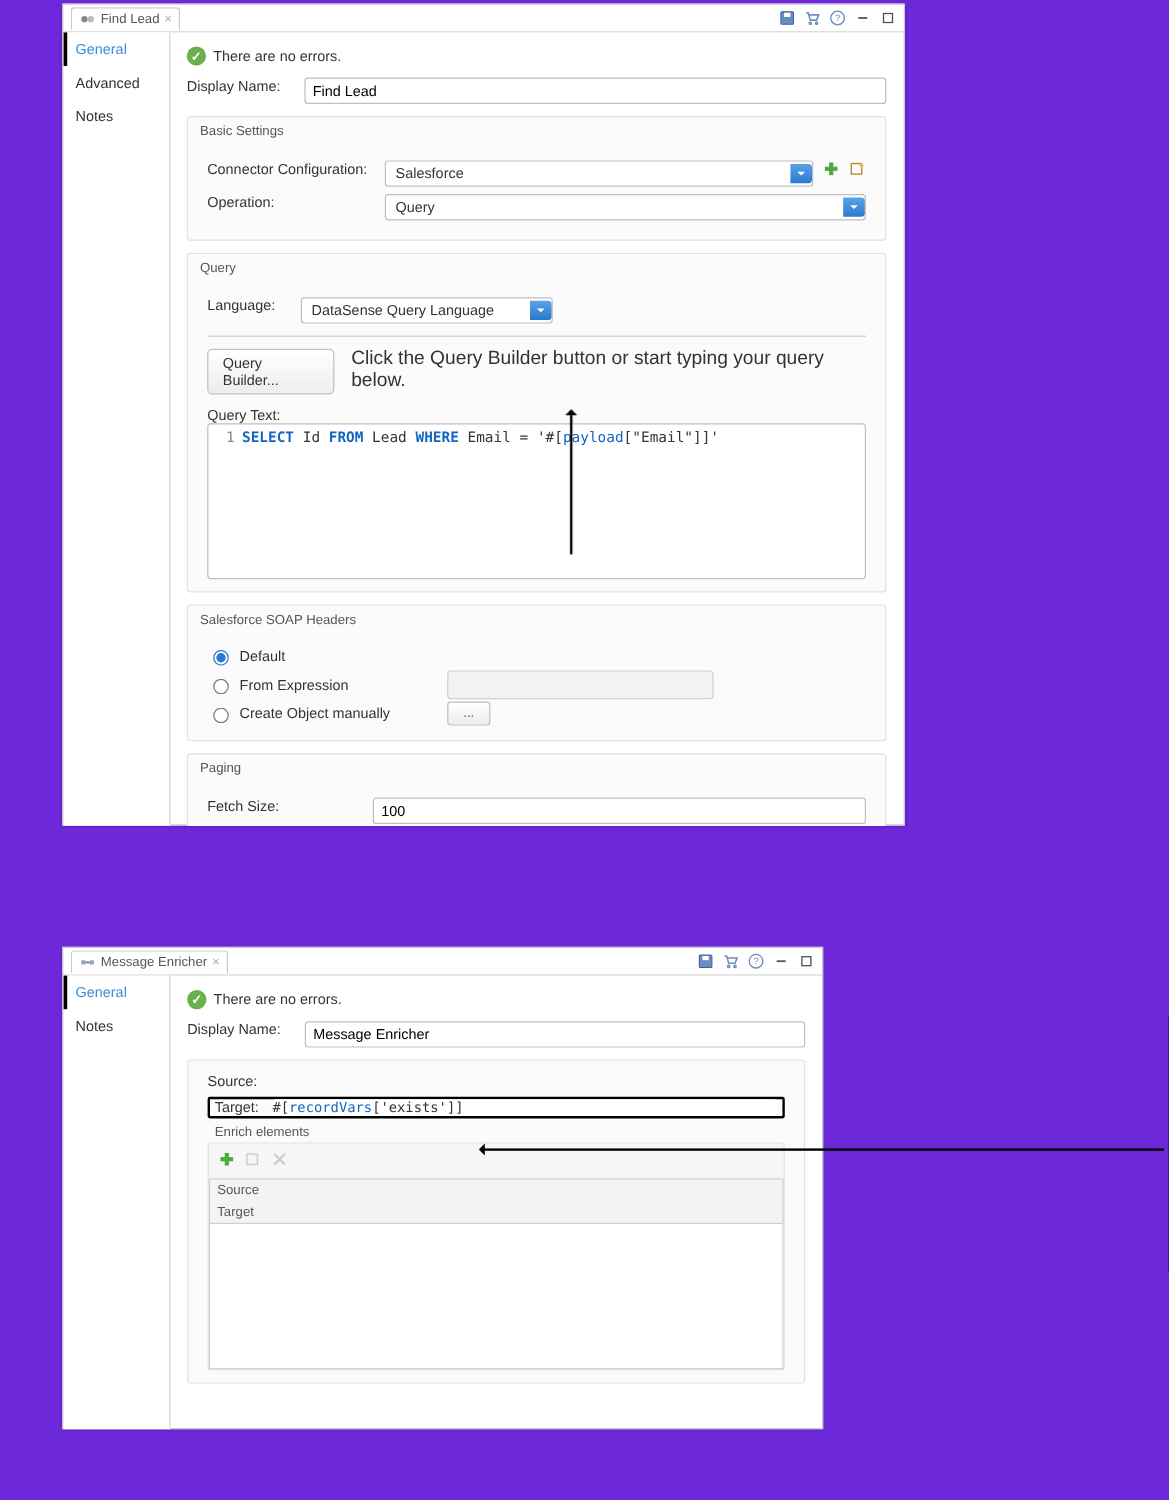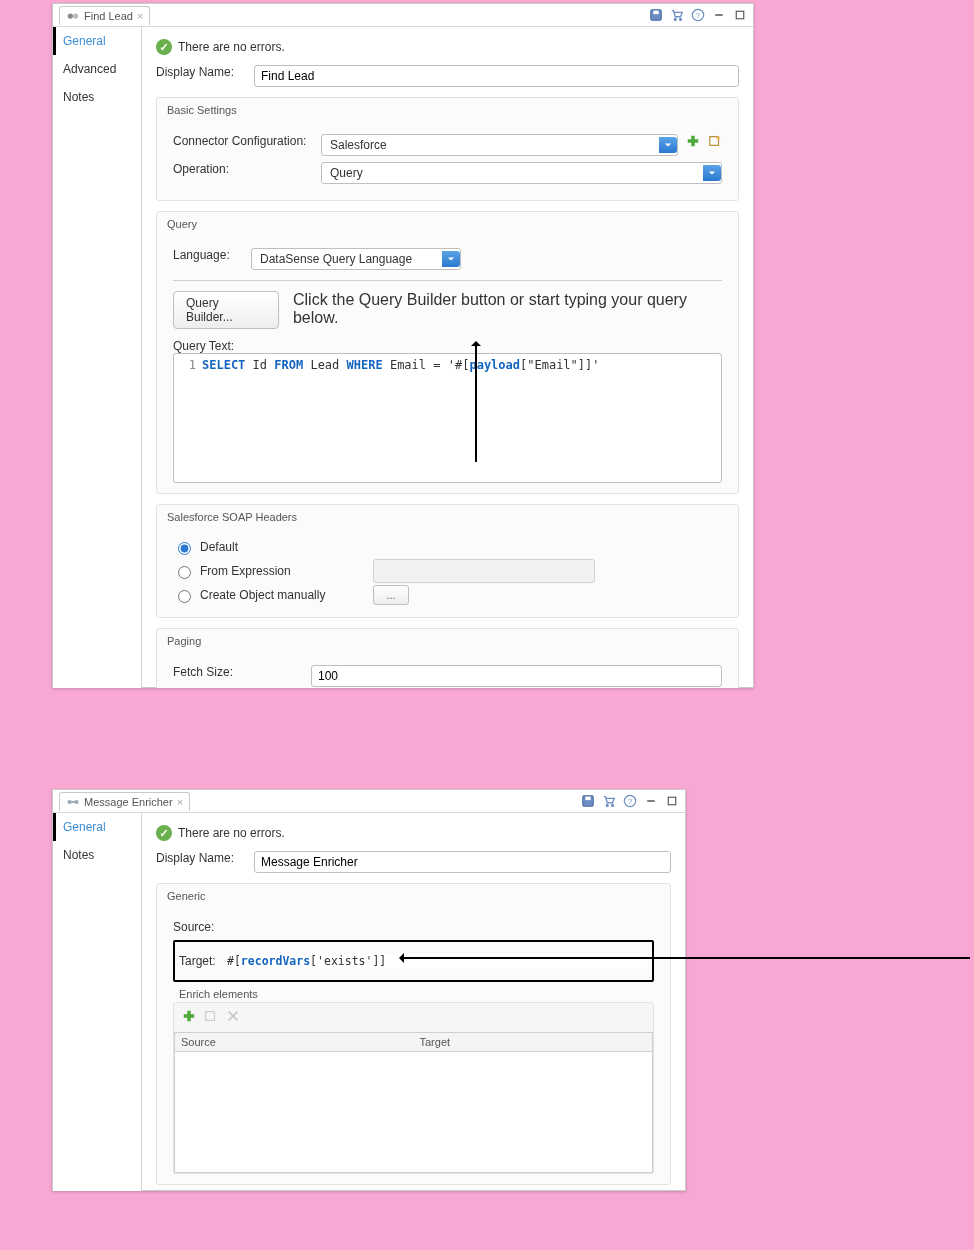--- a/index.html
+++ b/index.html
@@ -1,16 +1,16 @@
 <!DOCTYPE html>
 <html><head>
 <meta charset="utf-8">
 <style>
   html, body { margin:0; padding:0; background:#000; font-family:"Lucida Grande","Helvetica Neue",Arial,sans-serif; font-size:12px; color:#333; }
-  .canvas { position:relative; width:974px; height:1250px; background:#f9a8d4; }
+  .canvas { position:relative; width:974px; height:1250px; background:#6d28d9; }
   .panel { position:absolute; background:#fff; border:1px solid #c9c9c9; box-shadow:0 1px 3px rgba(0,0,0,.2); }
   .toolbar { height:22px; display:flex; align-items:center; justify-content:space-between; padding:0 6px; background:#fff; border-bottom:1px solid #d6d6d6; }
   .tab { display:flex; align-items:center; gap:4px; padding:2px 6px; border:1px solid #c9c9c9; border-bottom:none; border-radius:3px 3px 0 0; background:#fff; font-size:11px; color:#555; }
   .tab .x { color:#aaa; cursor:pointer; }
   .tb-icons { display:flex; align-items:center; gap:6px; }
   .ic { width:14px; height:14px; display:inline-flex; align-items:center; justify-content:center; }
   .body-split { display:flex; height:calc(100% - 22px); }
   .sidebar { width:88px; border-right:1px solid #d6d6d6; background:#fff; }
   .side-item { padding:7px 10px; font-size:12px; color:#333; cursor:pointer; }
   .side-item.active { color:#3b8ed8; border-left:3px solid #000000; padding-left:7px; }
@@ -25,31 +25,31 @@
   .sel .caret svg { fill:#fff; }
   .group { border:1px solid #e2e2e2; border-radius:3px; margin:10px 0 0 0; background:#fbfbfb; }
   .group > .g-title { padding:6px 10px 8px 10px; font-size:11px; color:#555; }
   .group > .g-body { padding:4px 16px 10px 16px; }
   .sep-line { border-top:1px solid #cfcfcf; margin:10px 0; }
   .btn { display:inline-block; padding:4px 12px; border:1px solid #bfbfbf; border-radius:4px; background:linear-gradient(#ffffff,#ededed); font-size:12px; cursor:pointer; }
   .hint { font-size:16px; color:#333; }
   .code-box { height:130px; border:1px solid #bfbfbf; border-radius:3px; background:#fff; font-family:Menlo,Consolas,monospace; font-size:12px; padding:4px 6px; white-space:pre; overflow:auto; box-sizing:border-box; }
   .gutter { display:inline-block; width:16px; color:#888; text-align:right; margin-right:6px; }
   .kw { color:#1565c0; font-weight:bold; }
-  .var { color:#1565c0; font-weight:bold; }
+  .var { color:#1565c0; font-weight:normal; }
   .tok { color:#333; }
   .radio { display:flex; align-items:center; gap:6px; margin:4px 0; }
   .radio input { accent-color:#2a79d0; }
   .small-btn { width:34px; height:18px; border:1px solid #bfbfbf; border-radius:3px; background:linear-gradient(#fff,#ededed); font-size:11px; color:#555; display:inline-flex; align-items:center; justify-content:center; cursor:pointer; }
   .add-icon { width:14px; height:14px; display:inline-block; }
   .add-green svg { fill:#4eab3b; }
   .toolbar-prop-icons { display:flex; align-items:center; gap:7px; }
   .expr-box { display:inline-block; border:1px solid #bfbfbf; border-radius:3px; padding:2px 4px; background:#fff; font-family:Menlo,Consolas,monospace; font-size:11.5px; box-sizing:border-box; }
-  .target-box { border:2px solid #000; padding:12px 4px; border-radius:2px; display:flex; align-items:center; gap:4px; }
-  .table-hd { display:flex; background:#f4f4f4; border:1px solid #cfcfcf; font-size:11px; color:#555; }
+  .target-box { border:2px solid #000; padding:0 4px; border-radius:2px; display:flex; align-items:center; gap:4px; }
+  .table-hd { display:flex; background:#f4f4f4; border:1px solid #cfcfcf; font-size:11px; color:#555;flex-direction:column; }
   .table-hd > div { padding:3px 6px; }
   .table-body { height:120px; border:1px solid #cfcfcf; border-top:none; background:#fff; }
   .arrow-v { position:absolute; width:2px; background:#000; }
   .arrow-v::before { content:""; position:absolute; top:-6px; left:-4px; border:5px solid transparent; border-bottom-color:#000; }
   .arrow-h { position:absolute; height:2px; background:#000; }
   .arrow-h::before { content:""; position:absolute; left:-6px; top:-4px; border:5px solid transparent; border-right-color:#000; }
   .muted-box { background:#f2f2f2; border:1px solid #cfcfcf; border-radius:3px; }
 </style>
 </head>
 <body>
@@ -277,21 +277,20 @@
       <div class="status">
         <span class="ok-badge">✓</span>
         <span>There are no errors.</span>
       </div>
       <div class="row">
         <span class="lbl" style="min-width:90px;">Display Name:</span>
         <input type="text" style="flex: 1 1 0%;" value="Message Enricher">
       </div>
 
       <div class="group">
-        <div class="g-title">Generic</div>
         <div class="g-body">
           <div class="row" style="gap:17px;">
             <span style="min-width:48px;">Source:</span>
           </div>
           <div class="target-box" style="margin:4px 0 6px 0;">
             <span style="min-width:44px;">Target:</span>
             <span class="expr-box" style="flex:1; border:none; padding:0;"><span>#[</span><span class="var">recordVars</span><span>['exists']]</span></span>
           </div>
           <div style="font-size:11px; color:#555; margin:2px 0 2px 6px;">Enrich elements</div>
           <div class="group" style="margin:2px 0 0 0; background:#f6f6f6;">

